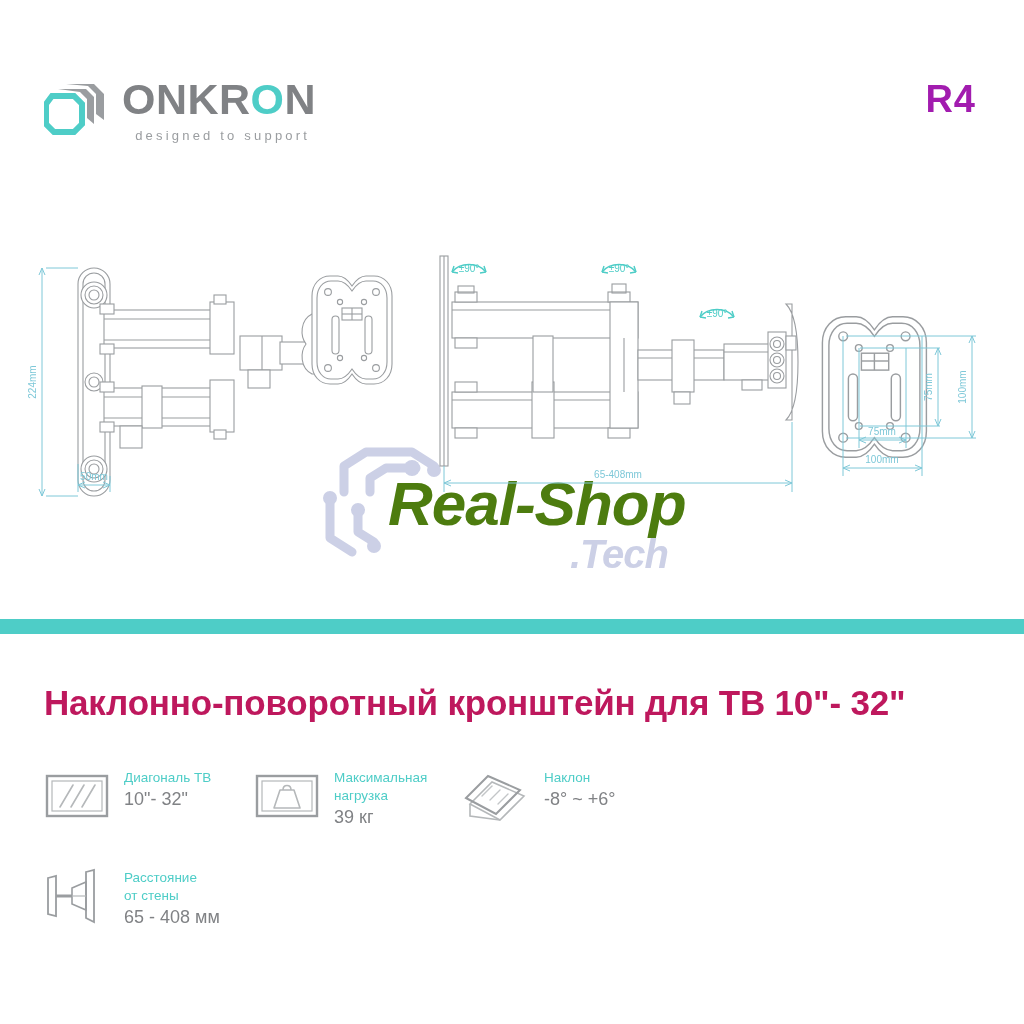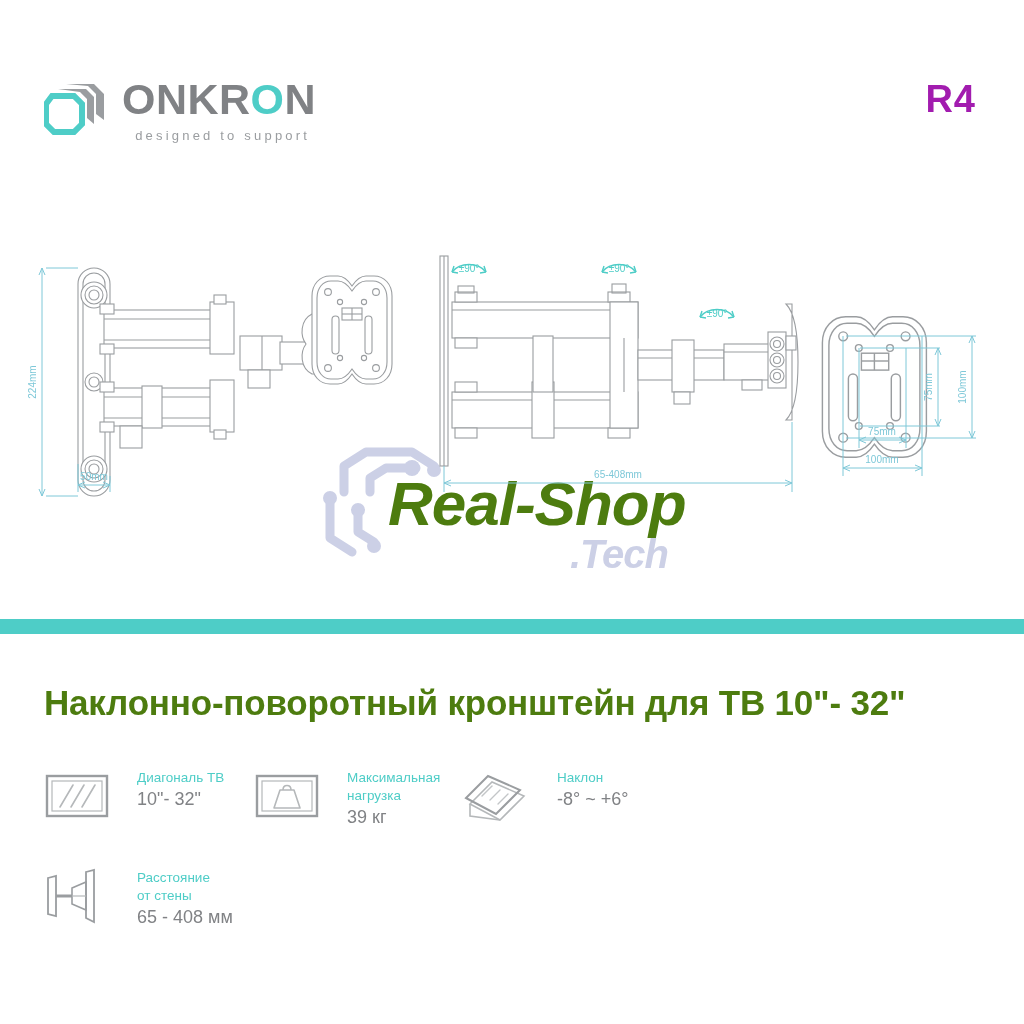--- a/index.html
+++ b/index.html
@@ -117,21 +117,21 @@
     background: #4ecdc7;
   }
 
   
   .product-title {
     position: absolute;
     left: 44px;
     top: 683px;
     font-size: 35px;
     font-weight: bold;
-    color: #4d7c0f;
+    color: #be185d;
     letter-spacing: -0.2px;
     white-space: nowrap;
   }
 
   
   .features {
     position: absolute;
     left: 40px;
     top: 765px;
     width: 700px;
@@ -145,21 +145,21 @@
   }
   .feature-icon {
     width: 74px;
     height: 62px;
     flex: 0 0 74px;
     display: flex;
     align-items: center;
     justify-content: center;
   }
   .feature-text {
-    margin-left: 23px;
+    margin-left: 10px;
     padding-top: 4px;
   }
   .feature-label {
     font-size: 13.5px;
     color: #4ecdc7;
     line-height: 1.32;
     white-space: pre-line;
   }
   .feature-value {
     font-size: 18px;

